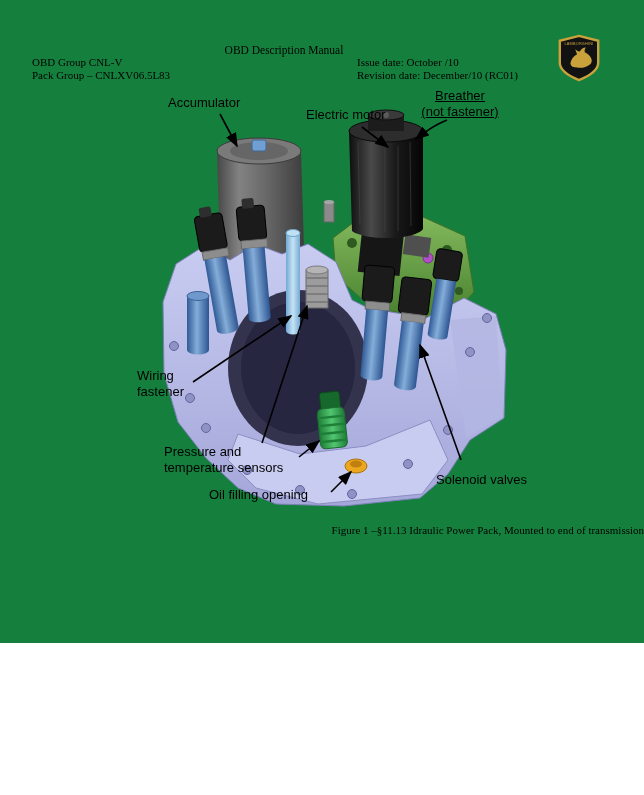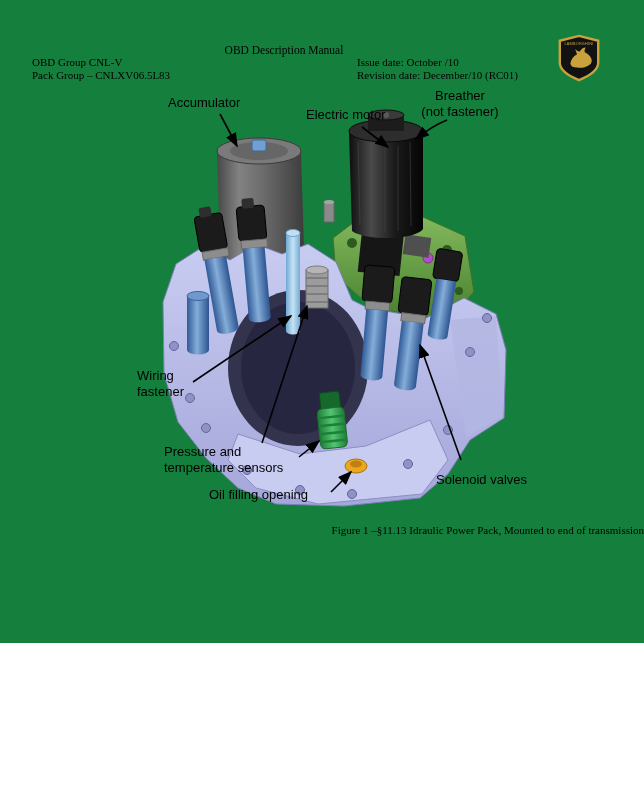--- a/index.html
+++ b/index.html
@@ -204,21 +204,21 @@
       <path d="M461,460 L420,345" marker-end="url(#ah)"></path>
     </g>
   </svg>
 
   <div class="callout" style="left:168px; top:95px;">
     <div>Accumulator</div>
   </div>
   <div class="callout" style="left:306px; top:107px;">
     <div>Electric motor</div>
   </div>
-  <div class="callout c-breather" style="left:418px; top:88px;">
+  <div class="callout c-breather" style="left:418px; top:88px;text-decoration:underline;">
     <div>Breather</div>
     <div>(not fastener)</div>
   </div>
   <div class="callout" style="left:137px; top:368px;">
     <div>Wiring</div>
     <div>fastener</div>
   </div>
   <div class="callout" style="left:164px; top:444px;">
     <div>Pressure and</div>
     <div>temperature sensors</div>

